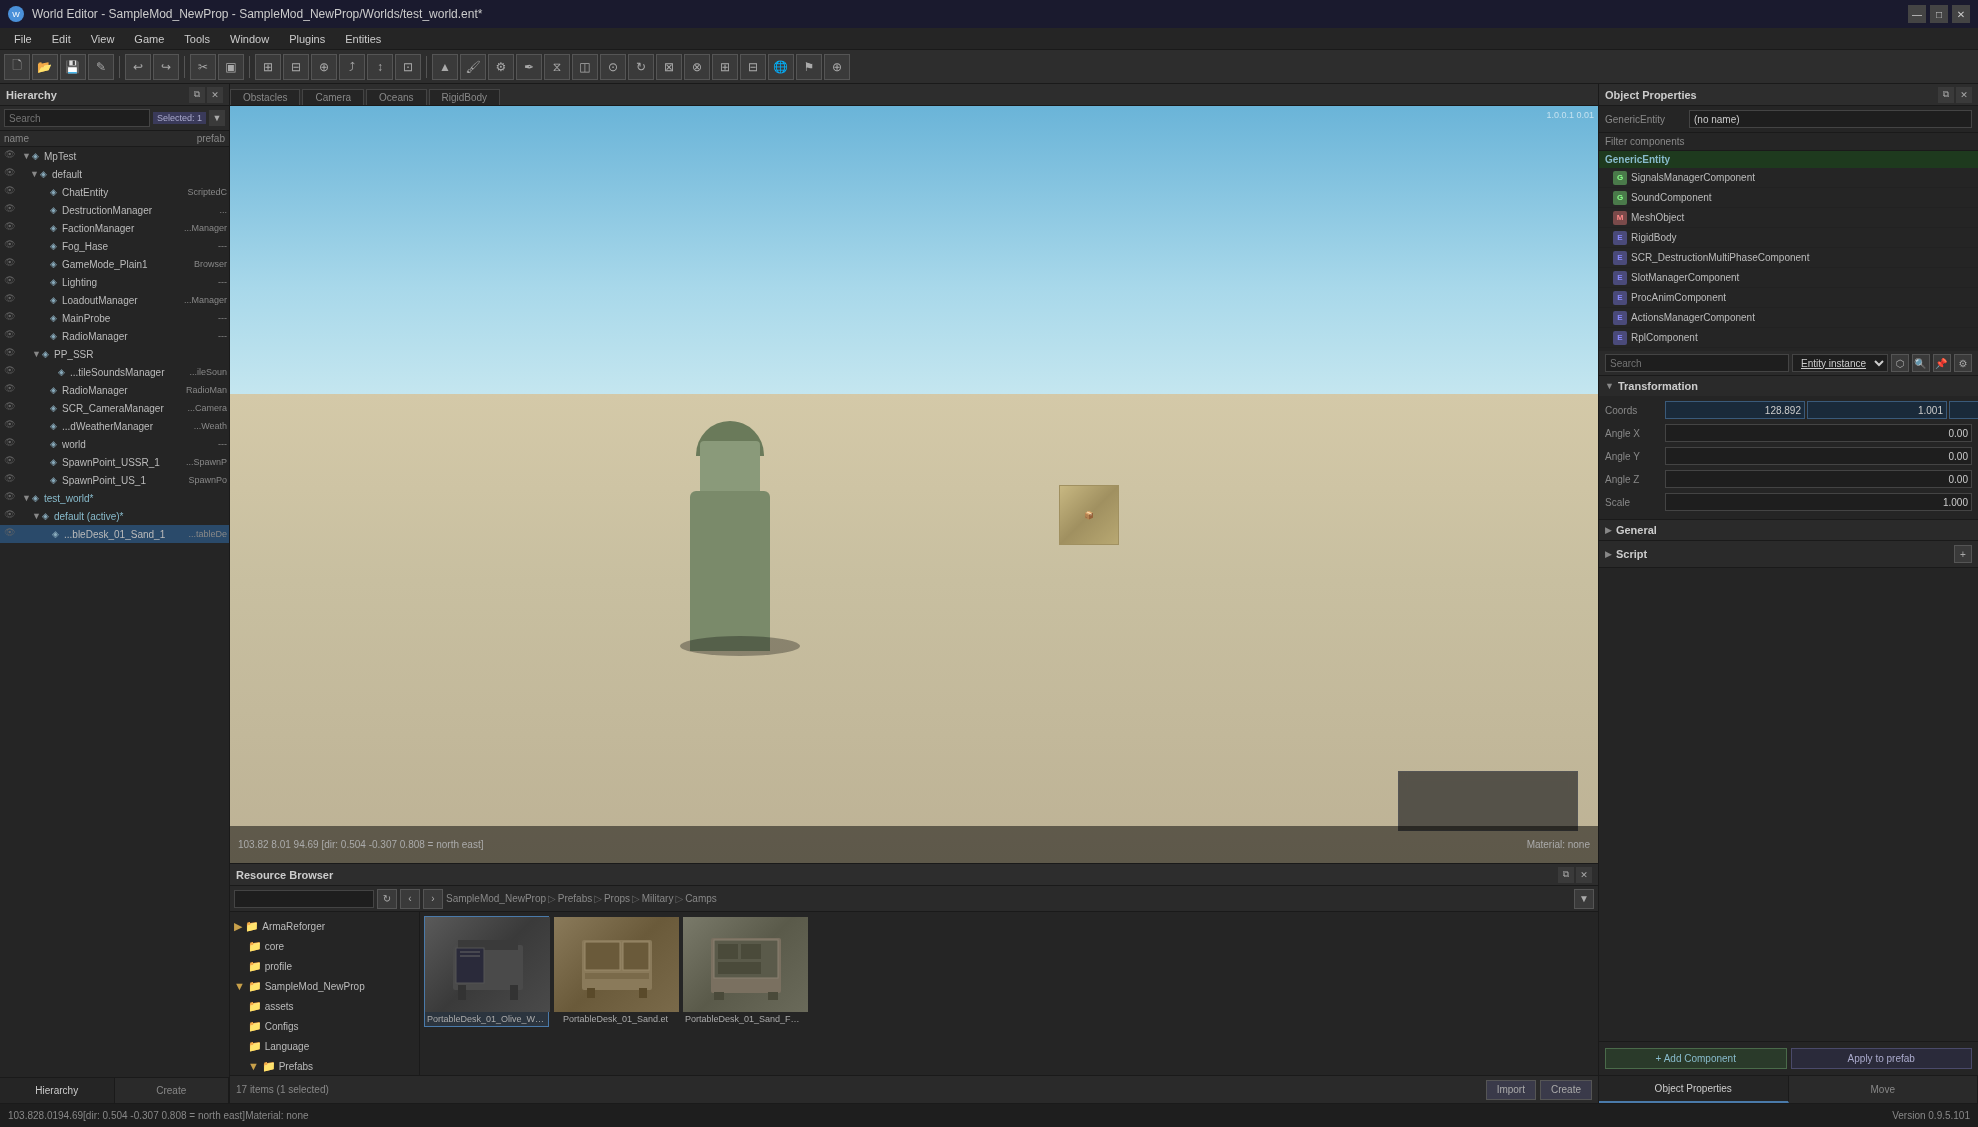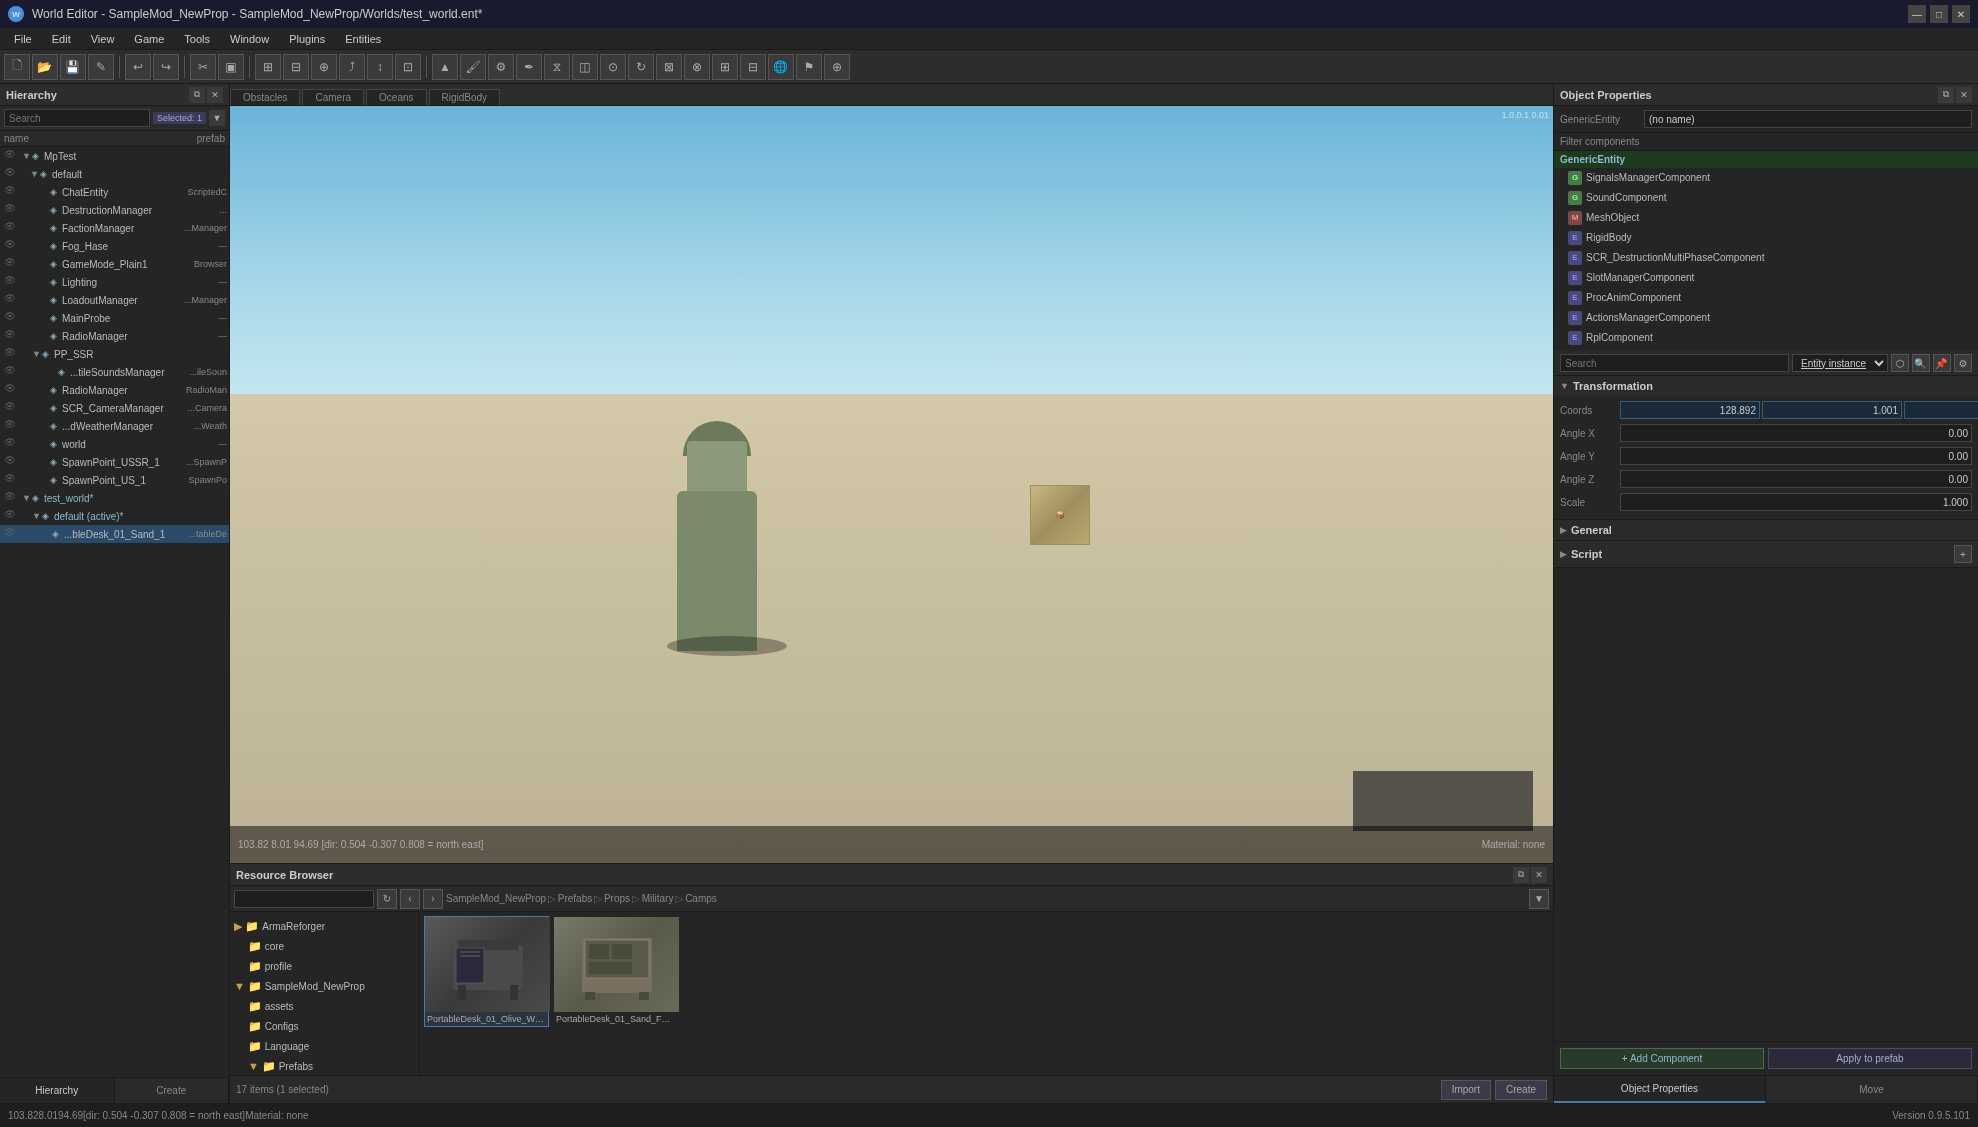--- a/index.html
+++ b/index.html
@@ -91,21 +91,21 @@
     .rb-footer { background: #2a2a2a; height: 28px; display: flex; align-items: center; padding: 0 6px; justify-content: space-between; border-top: 1px solid #1a1a1a; }
     .rb-count { font-size: 10px; color: #888; }
     .rb-action-btn { padding: 2px 10px; background: #3a3a4a; border: 1px solid #555; color: #aaa; cursor: pointer; font-size: 10px; height: 20px; }
 
     
     .status-bar { background: #1e1e1e; height: 24px; display: flex; align-items: center; padding: 0 8px; justify-content: space-between; border-top: 1px solid #1a1a1a; }
     .status-left { display: flex; font-size: 10px; color: #888; }
     .status-right { font-size: 10px; color: #888; }
 
     
-    .right-panel { width: 425px; background: #252525; border-left: 1px solid #1a1a1a; display: flex; flex-direction: column; overflow: hidden; }
+    .right-panel { width: 380px; background: #252525; border-left: 1px solid #1a1a1a; display: flex; flex-direction: column; overflow: hidden; }
     .rp-header { background: #2d2d2d; height: 22px; display: flex; align-items: center; padding: 0 6px; justify-content: space-between; border-bottom: 1px solid #1a1a1a; }
     .rp-title { font-size: 11px; font-weight: bold; color: #ccc; }
 
     .rp-entity-row { display: flex; align-items: center; padding: 4px 6px; gap: 4px; border-bottom: 1px solid #1a1a1a; }
     .rp-entity-label { font-size: 10px; color: #888; width: 80px; }
     .rp-entity-input { flex: 1; background: #1e1e1e; border: 1px solid #444; color: #ccc; padding: 2px 4px; font-size: 10px; height: 18px; }
 
     .rp-filter-row { padding: 3px 6px; border-bottom: 1px solid #1a1a1a; font-size: 10px; color: #888; }
 
     .rp-components { flex: 1; overflow-y: auto; }
@@ -585,20 +585,35 @@
                   <rect x="62" y="55" width="8" height="15" fill="#333"></rect>
                   <rect x="8" y="18" width="28" height="35" fill="#2a2a3a" stroke="#555" stroke-width="1"></rect>
                   <line x1="12" y1="22" x2="32" y2="22" stroke="#666" stroke-width="1"></line>
                   <line x1="12" y1="26" x2="32" y2="26" stroke="#666" stroke-width="1"></line>
                 </svg>
               </div>
             </div>
             <div class="rb-thumb-label">PortableDesk_01_Olive_Wing.et</div>
           </div>
 
+          <div class="rb-thumb">
+            <div class="rb-thumb-img desk-thumb-2">
+              <div class="thumb-inner">
+                <svg width="80" height="70" viewBox="0 0 80 70">
+                  <rect x="5" y="10" width="70" height="50" fill="#8a7a5a" rx="2"></rect>
+                  <rect x="8" y="12" width="35" height="28" fill="#6a5a3a" stroke="#9a8a6a" stroke-width="1"></rect>
+                  <rect x="46" y="12" width="26" height="28" fill="#6a5a3a" stroke="#9a8a6a" stroke-width="1"></rect>
+                  <rect x="8" y="43" width="64" height="6" fill="#7a6a4a"></rect>
+                  <rect x="10" y="58" width="8" height="10" fill="#5a4a2a"></rect>
+                  <rect x="62" y="58" width="8" height="10" fill="#5a4a2a"></rect>
+                </svg>
+              </div>
+            </div>
+            <div class="rb-thumb-label">PortableDesk_01_Sand.et</div>
+          </div>
 
           <div class="rb-thumb">
             <div class="rb-thumb-img desk-thumb-3">
               <div class="thumb-inner">
                 <svg width="80" height="70" viewBox="0 0 80 70">
                   <rect x="5" y="8" width="70" height="55" fill="#7a7060" rx="2"></rect>
                   <rect x="8" y="10" width="64" height="38" fill="#5a5a4a" stroke="#8a8070" stroke-width="1"></rect>
                   <rect x="12" y="14" width="20" height="15" fill="#4a4a3a"></rect>
                   <rect x="35" y="14" width="20" height="15" fill="#4a4a3a"></rect>
                   <rect x="12" y="32" width="43" height="12" fill="#4a4a3a"></rect>

